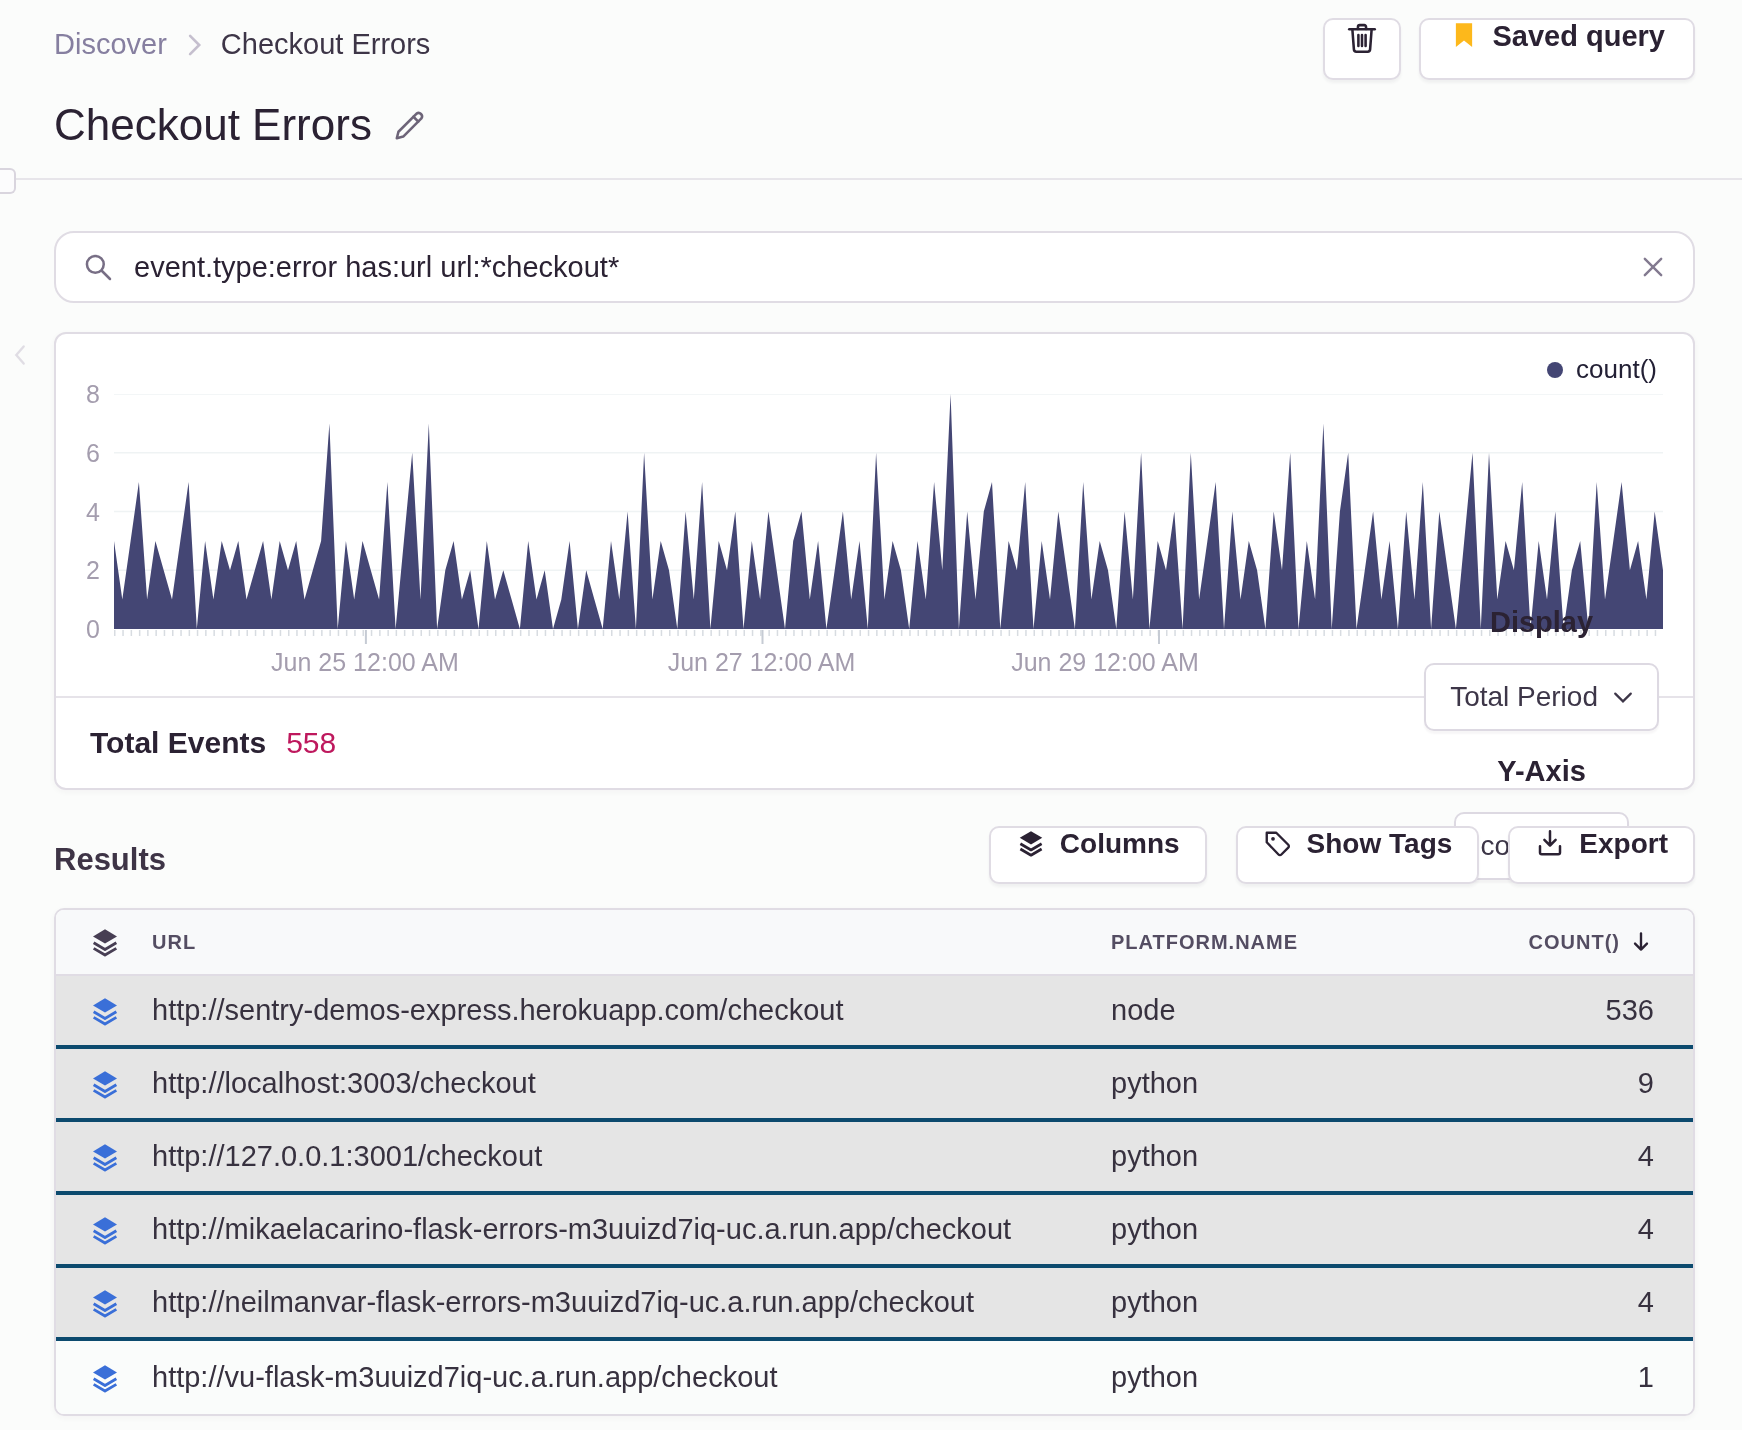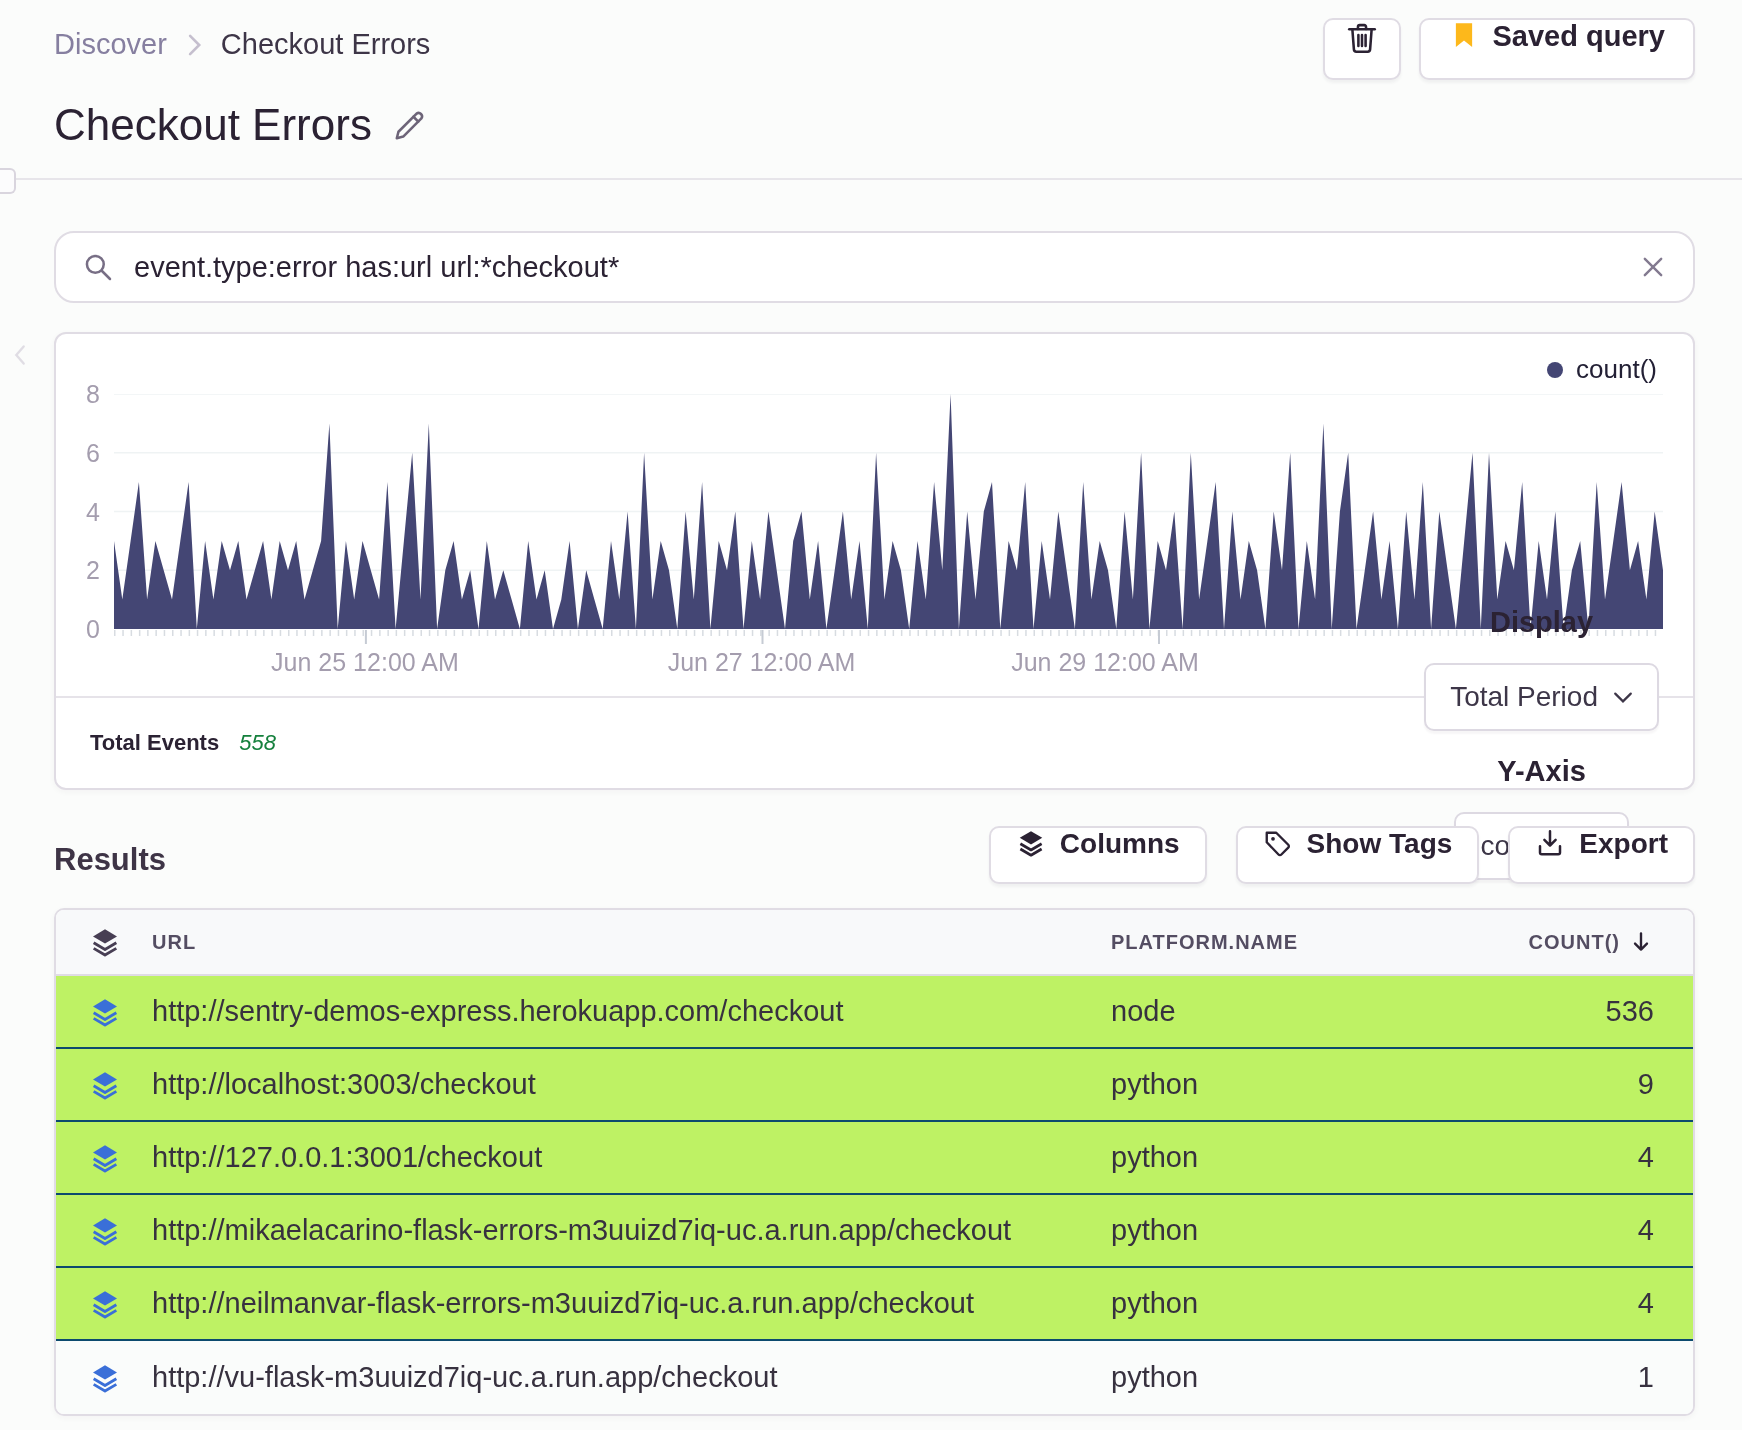--- a/index.html
+++ b/index.html
@@ -51,23 +51,23 @@
   .yaxis { position:absolute; left:0; top:60px; width:44px; height:235px; }
   .yaxis .ylab { position:absolute; right:0; width:44px; text-align:right; font-size:25px; line-height:32px; color:#A49DAE; }
   .xticks-svg { position:absolute; left:58px; top:296px; width:1549px; height:16px; }
   .xlabels { position:absolute; left:58px; top:314px; width:1549px; height:32px; }
   .xlabels .xlab { position:absolute; transform:translateX(-50%); font-size:25px; color:#A49DAE; white-space:nowrap; }
   .chart-footer {
     position:absolute; left:0; bottom:0; width:100%; height:92px;
     border-top:2px solid #E6E3E9; display:flex; align-items:center;
     padding:0 34px; justify-content:space-between;
   }
-  .total-group { display:flex; align-items:baseline; gap:20px; font-size:22px; }
+  .total-group { display:flex; align-items:baseline; gap:20px; font-size:30px; }
   .total-label { font-weight:700; color:#2B2233; }
-  .total-value { color:#15803d;font-style:italic; }
+  .total-value { color:#be185d; }
   .footer-controls { display:flex; align-items:center; gap:24px;flex-direction:column; }
   .ctl-label { font-size:29px; font-weight:700; color:#2B2233; }
   .dropdown {
     display:flex; align-items:center; gap:15px; height:68px; padding:0 24px;
     background:#fff; border:2px solid #DDD9E2; border-radius:10px;
     font-size:28px; color:#3D3648; box-shadow:0 3px 2px rgba(43,34,51,0.04); cursor:pointer;
   }
   
   .results-heading { position:absolute; left:54px; top:842px; font-size:31px; font-weight:700; color:#3E3446; }
   .results-actions { position:absolute; right:47px; top:826px; display:flex; gap:29px; }
@@ -78,21 +78,21 @@
     background:#fff; border:2px solid #E0DCE4; border-radius:10px;
     overflow:hidden; box-shadow:0 2px 6px rgba(43,34,51,0.04);
   }
   .thead {
     display:grid; grid-template-columns:96px 959px 284px 294px;
     align-items:center; height:66px; background:#F8F9FA; border-bottom:2px solid #E0DCE4;
   }
   .thead .hcell { font-size:20px; font-weight:700; letter-spacing:1px; color:#544D62; text-transform:uppercase; }
   .trow {
     display:grid; grid-template-columns:96px 959px 284px 294px;
-    align-items:center; height:73px; border-bottom:2px solid #0c4a6e; background:#bef264;
+    align-items:center; height:73px; border-bottom:4px solid #0c4a6e; background:#e5e5e5;
   }
   .trow:last-child { border-bottom:none; background:#FAFCFB; }
   .cell { font-size:29px; color:#37313F; overflow:hidden; white-space:nowrap; }
   .icon-cell { padding-left:33px; display:flex; align-items:center; }
   .count-cell, .hcell.count { text-align:right; padding-right:35px; }
   .hcell.count { display:flex; justify-content:flex-end; align-items:center; gap:8px; padding-right:35px; }
   .url-cell { cursor:pointer; }
   .stack { display:inline-flex; cursor:pointer; }
   svg { display:block; }
 </style>

